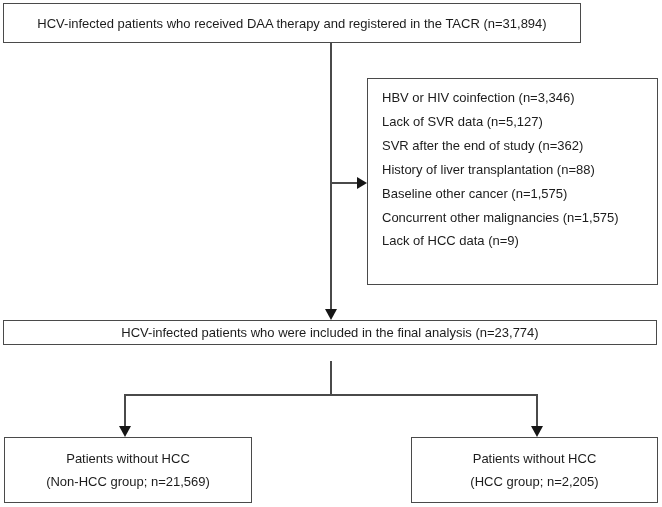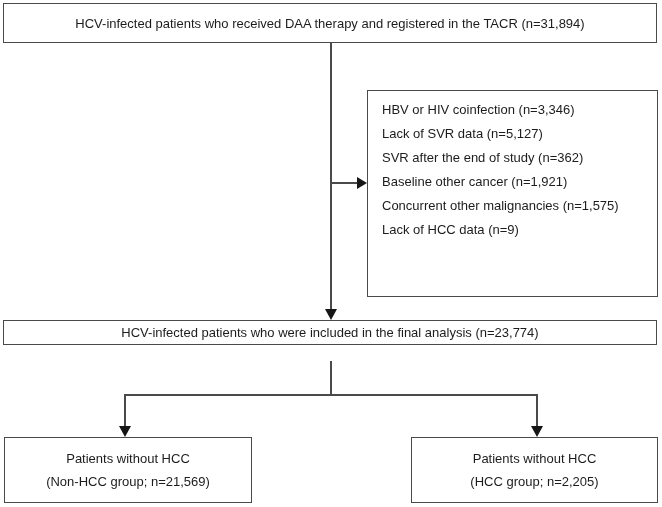--- a/index.html
+++ b/index.html
@@ -22,22 +22,22 @@
     background: #ffffff;
     box-sizing: border-box;
   }
   .center-text {
     display: flex;
     align-items: center;
     justify-content: center;
     text-align: center;
     font-size: 13px;
   }
-  .box-top    { left: 3px;   top: 3px;   width: 654px; height: 40px; }
-  .box-excl   { left: 367px; top: 90px;  width: 291px; height: 207px;
+  .box-top    { left: 3px;   top: 3px;   width: 578px; height: 40px; }
+  .box-excl   { left: 367px; top: 78px;  width: 291px; height: 207px;
                 padding: 7px 4px 7px 14px; font-size: 13px; }
   .excl-item  { line-height: 23.9px; white-space: nowrap; }
   .box-final  { left: 3px;   top: 320px; width: 654px; height: 25px; }
   .box-left   { left: 4px;   top: 437px; width: 248px; height: 66px; }
   .box-right  { left: 411px; top: 437px; width: 247px; height: 66px; }
   .two-line {
     flex-direction: column;
     line-height: 23.5px;
     text-align: center;
   }
@@ -83,21 +83,22 @@
 
   <div class="line vline conn-top-final"></div>
 
   <div class="line hline conn-excl-h"></div>
   <div class="arrow-right ah-excl"></div>
 
   <div class="box box-excl">
     <div class="excl-item">HBV or HIV coinfection (n=3,346)</div>
     <div class="excl-item">Lack of SVR data (n=5,127)</div>
     <div class="excl-item">SVR after the end of study (n=362)</div>
-    <div class="excl-item">Baseline other cancer (n=1,921)</div>
+    <div class="excl-item">History of liver transplantation (n=88)</div>
+    <div class="excl-item">Baseline other cancer (n=1,575)</div>
     <div class="excl-item">Concurrent other malignancies (n=1,575)</div>
     <div class="excl-item">Lack of HCC data (n=9)</div>
   </div>
 
   <div class="arrow-down ah-final"></div>
 
   <div class="box box-final center-text">
     <span>HCV-infected patients who were included in the final analysis (n=23,774)</span>
   </div>
 

